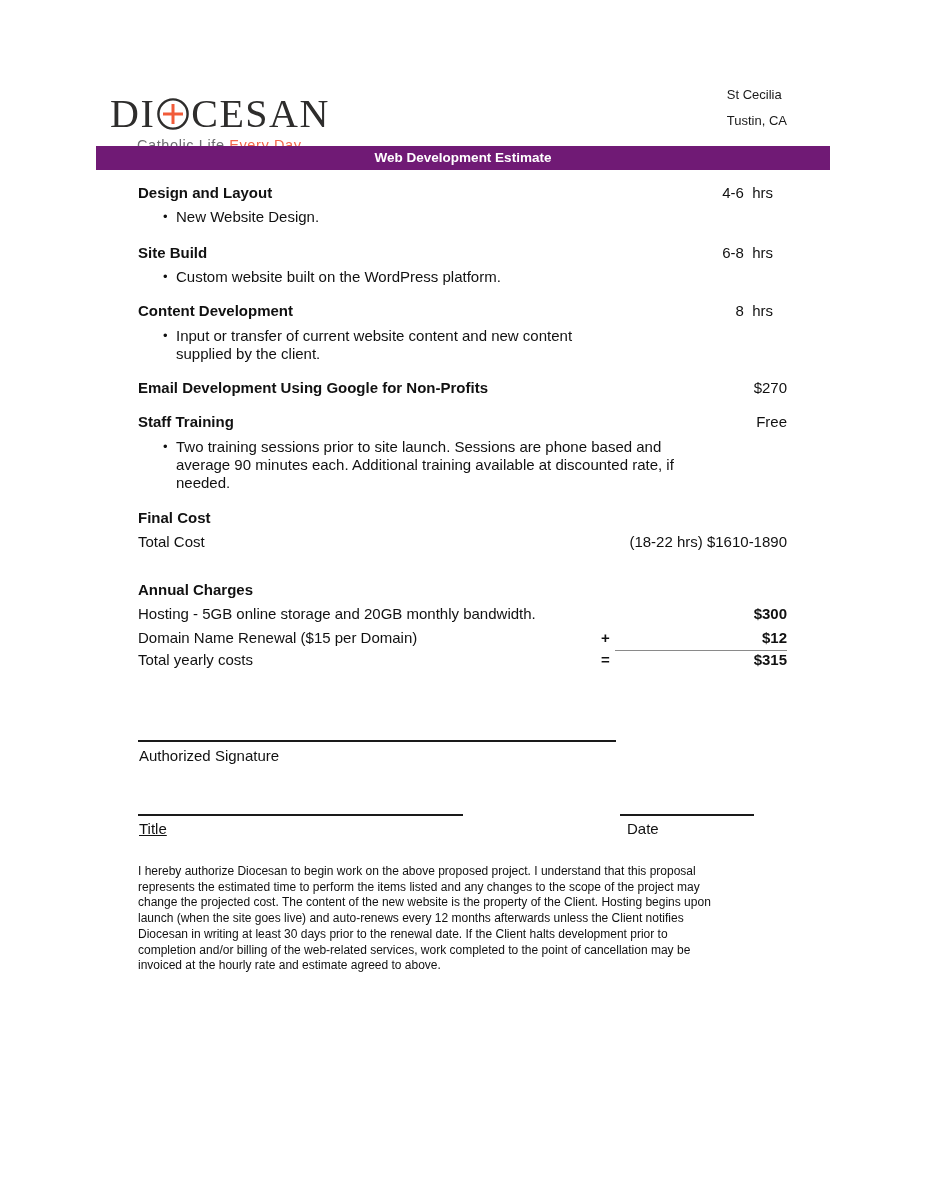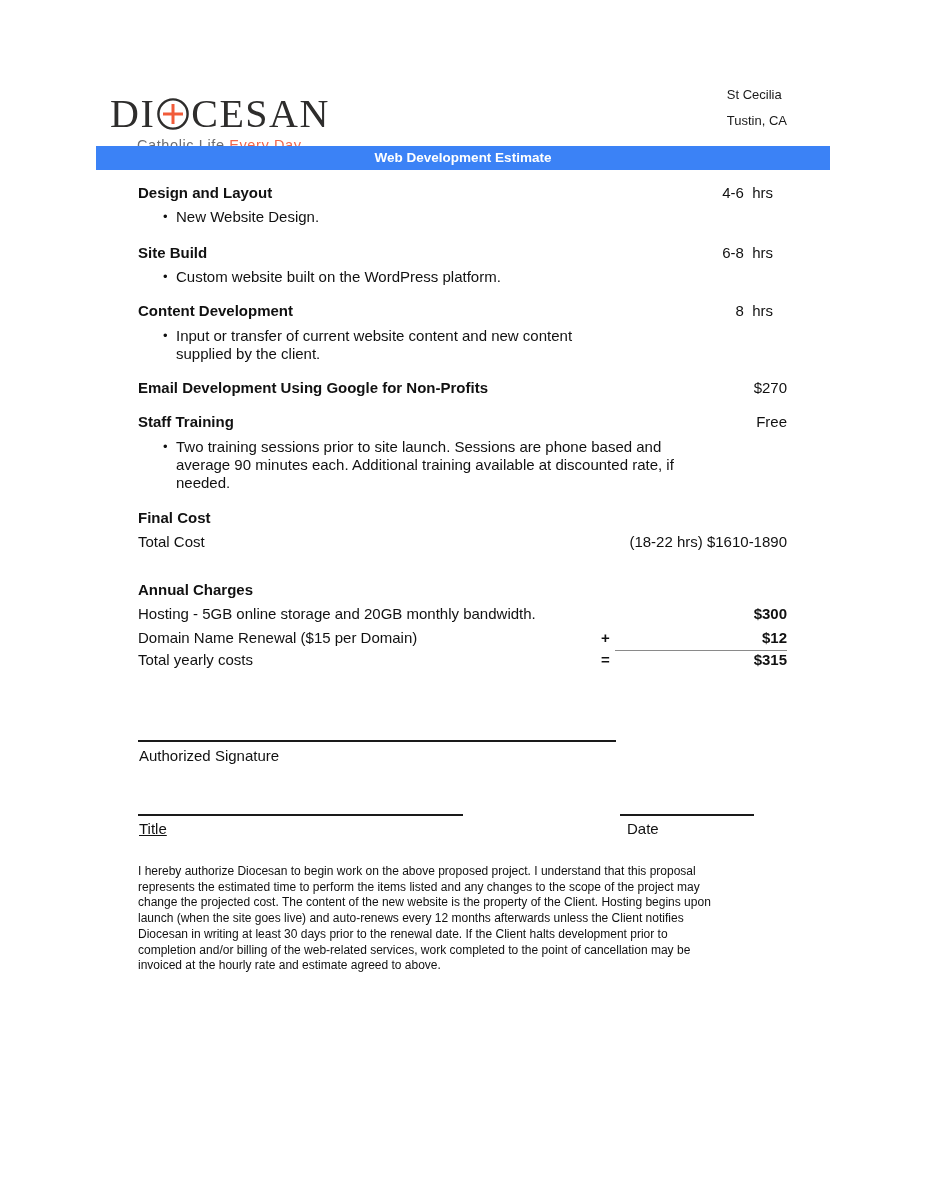--- a/index.html
+++ b/index.html
@@ -31,21 +31,21 @@
 
   .client-block {
     position:absolute; top:82px; right:140px;
     text-align:left; font-size:13px; line-height:26px; color:#1a1a1a;
   }
 
   
   .banner {
     position:absolute; left:96px; top:146px;
     width:734px; height:24px;
-    background:#3b82f6;
+    background:#701a75;
     color:#ffffff; font-weight:bold; font-size:13.5px;
     text-align:center; line-height:24px;
   }
 
   
   .content { position:absolute; left:138px; top:180px; width:649px; font-size:15px; }
   .sec-title { display:flex; justify-content:space-between; font-weight:bold; line-height:18px; }
   .sec-title .val { font-weight:normal; white-space:pre; }
   .val-hrs { padding-right:14px; }
   .bullet-row { display:flex; margin-left:25px; line-height:18px; }

